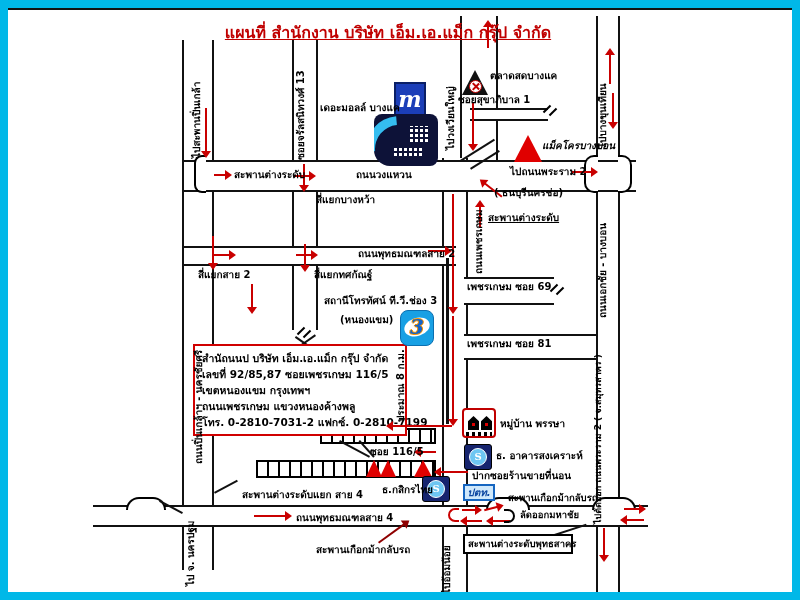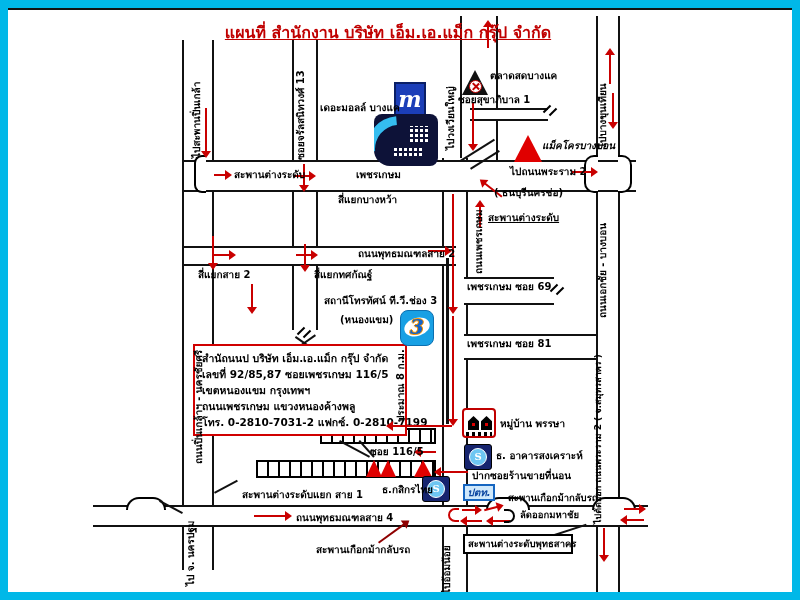--- a/index.html
+++ b/index.html
@@ -180,22 +180,22 @@
   <div class="vlbl" style="left:590px;top:140px;">ไปบางขุนเทียน</div>
   <div class="vlbl" style="left:590px;top:310px;">ถนนเอกชัย - บางบอน</div>
   <div class="vlbl" style="left:466px;top:266px;">ถนนเพชรเกษม</div>
   <div class="vlbl" style="left:186px;top:456px;">ถนนปิ่นเกล้าฯ - นครชัยศรี</div>
   <div class="vlbl" style="left:388px;top:414px;">ประมาณ 8 ก.ม.</div>
   <div class="vlbl" style="left:586px;top:516px;font-size:9px;">ไปตัดออก ถนนพระราม 2 ( จ.สมุทรสาคร )</div>
   <div class="vlbl" style="left:178px;top:578px;">ไป จ. นครปฐม</div>
   <div class="vlbl" style="left:434px;top:586px;">ไปอ้อมน้อย</div>
 
   <div class="lbl" style="left:226px;top:161px;">สะพานต่างระดับ</div>
-  <div class="lbl" style="left:348px;top:161px;">เพชรเกษม</div>
-  <div class="lbl" style="left:308px;top:186px;margin-left:22px;">สี่แยกบางหว้า</div>
+  <div class="lbl" style="left:348px;top:161px;">ถนนวงแหวน</div>
+  <div class="lbl" style="left:308px;top:186px;">สี่แยกบางหว้า</div>
   <div class="lbl" style="left:350px;top:240px;">ถนนพุทธมณฑลสาย 2</div>
   <div class="lbl" style="left:190px;top:261px;">สี่แยกสาย 2</div>
   <div class="lbl" style="left:306px;top:261px;">สี่แยกทศกัณฐ์</div>
   <div class="lbl" style="left:312px;top:94px;">เดอะมอลล์ บางแค</div>
   <div class="lbl" style="left:482px;top:62px;">ตลาดสดบางแค</div>
   <div class="lbl" style="left:450px;top:86px;">ซอยสุขาภิบาล 1</div>
   <div class="lbl" style="left:534px;top:132px;font-style:italic;">แม็คโครบางบอน</div>
   <div class="lbl" style="left:502px;top:158px;">ไปถนนพระราม 2</div>
   <div class="lbl" style="left:486px;top:179px;">( ธนบุรีนครช่อ)</div>
   <div class="lbl u" style="left:480px;top:204px;">สะพานต่างระดับ</div>
@@ -203,17 +203,17 @@
   <div class="lbl" style="left:459px;top:330px;">เพชรเกษม ซอย 81</div>
   <div class="lbl" style="left:316px;top:287px;">สถานีโทรทัศน์ ที.วี.ช่อง 3</div>
   <div class="lbl" style="left:332px;top:306px;">(หนองแขม)</div>
   <div class="lbl" style="left:362px;top:438px;">ซอย 116/5</div>
   <div class="lbl" style="left:492px;top:410px;">หมู่บ้าน พรรษา</div>
   <div class="lbl" style="left:488px;top:442px;">ธ. อาคารสงเคราะห์</div>
   <div class="lbl" style="left:464px;top:462px;">ปากซอยร้านขายที่นอน</div>
   <div class="lbl" style="left:374px;top:476px;">ธ.กสิกรไทย</div>
   <div class="lbl" style="left:500px;top:485px;font-size:9.5px;">สะพานเกือกม้ากลับรถ</div>
   <div class="lbl" style="left:512px;top:502px;font-size:9.5px;">ลัดออกมหาชัย</div>
-  <div class="lbl" style="left:234px;top:481px;">สะพานต่างระดับแยก สาย 1</div>
+  <div class="lbl" style="left:234px;top:481px;">สะพานต่างระดับแยก สาย 4</div>
   <div class="lbl" style="left:288px;top:504px;">ถนนพุทธมณฑลสาย 4</div>
   <div class="lbl" style="left:308px;top:536px;">สะพานเกือกม้ากลับรถ</div>
 
 </div>
 
 </body></html>

